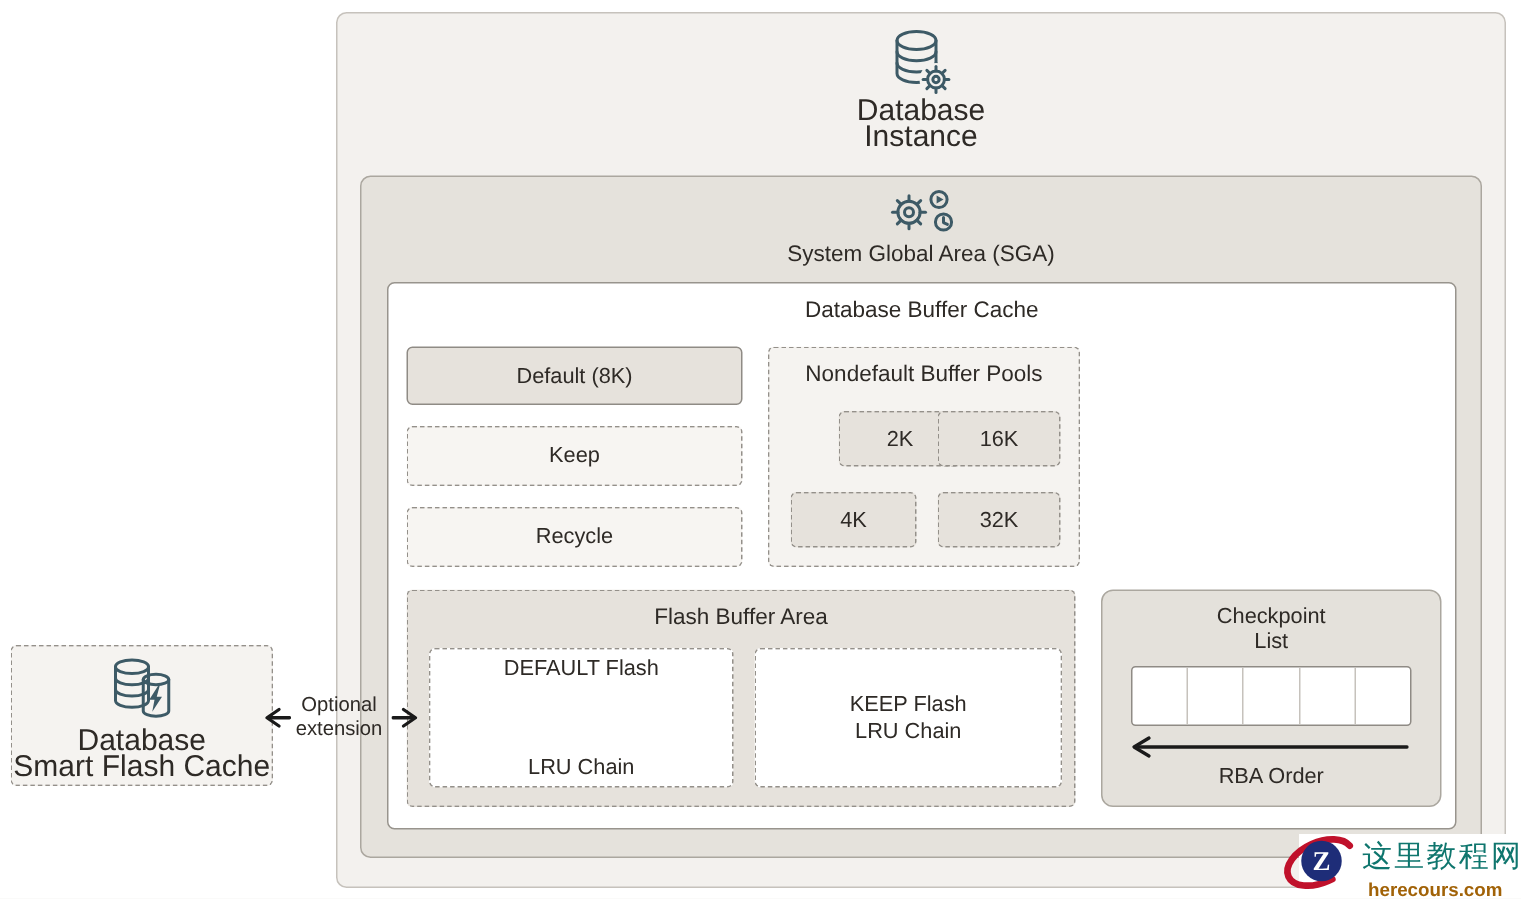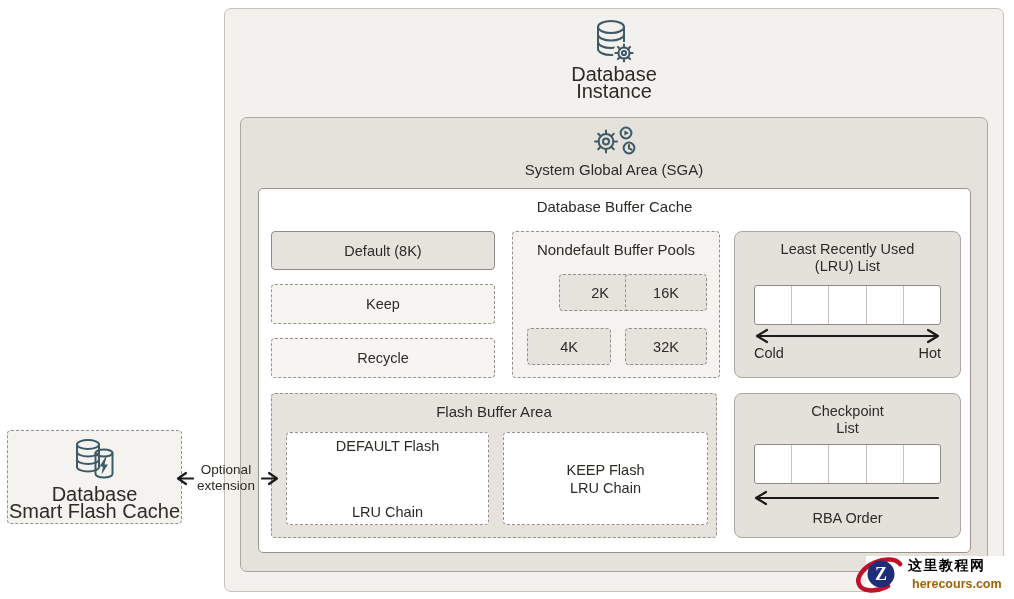--- a/index.html
+++ b/index.html
@@ -48,21 +48,21 @@
 
   .two-line { text-align:center; font-size:14.5px; line-height:17px; }
   .icon-label { text-align:center; font-size:20px; line-height:16.5px; }
   .endlabels { display:flex; justify-content:space-between; font-size:14.5px; }
 
   .opt-text { text-align:center; font-size:13.5px; line-height:16px; color:#2e2a26; }
 
   
   .wm-bg { left:866px; top:556px; width:148px; height:43px; background:#ffffff; }
   .wm-text { left:908px; top:557px; width:106px; }
-  .wm-cn { font-size:14px; font-weight:bold; color:#000000; letter-spacing:1.5px; white-space:nowrap; }
+  .wm-cn { font-size:20px; font-weight:normal; color:#0f766e; letter-spacing:1.5px; white-space:nowrap; }
   .wm-url { font-size:12.5px; font-weight:bold; color:#a16207;
     font-family:Liberation Sans, sans-serif; margin-top:2px; margin-left:4px; }
 
   svg { display:block; }
   .ic { stroke:#3d5a66; stroke-width:2; fill:none; stroke-linecap:round; stroke-linejoin:round; }
   .arrow { stroke:#1a1a1a; stroke-width:2.2; fill:none; stroke-linecap:round; stroke-linejoin:round; }
 </style>
 </head>
 <body>
 
@@ -146,42 +146,20 @@
   <div class="abs pool-dash-gray" style="left:625px; top:274px; width:82px; height:37px;">
     <span>16K</span>
   </div>
   <div class="abs pool-dash-gray" style="left:527px; top:328px; width:84px; height:37px;">
     <span>4K</span>
   </div>
   <div class="abs pool-dash-gray" style="left:625px; top:328px; width:82px; height:37px;">
     <span>32K</span>
   </div>
 
-  <div class="abs gray-panel lru-box">
-    <div class="two-line" style="margin-top:9px;">
-      <div>Least Recently Used</div>
-      <div>(LRU) List</div>
-    </div>
-    <div class="cellbar" style="margin:10px auto 0; width:187px; height:40px;">
-      <div class="cell"></div>
-      <div class="cell"></div>
-      <div class="cell"></div>
-      <div class="cell"></div>
-      <div class="cell"></div>
-    </div>
-    <svg width="187" height="16" viewBox="0 0 187 16" style="margin:3px auto 0;">
-      <line class="arrow" x1="6" y1="8" x2="181" y2="8"></line>
-      <path class="arrow" d="M13 2 L3 8 L13 14"></path>
-      <path class="arrow" d="M174 2 L184 8 L174 14"></path>
-    </svg>
-    <div class="endlabels" style="margin:1px auto 0; width:187px;">
-      <span>Cold</span>
-      <span>Hot</span>
-    </div>
-  </div>
 
   <div class="abs flash-box">
     <div class="sec-title" style="margin-top:9px;">Flash Buffer Area</div>
   </div>
   <div class="abs chain-box" style="left:286px; top:432px; width:203px; height:93px;gap:48px;">
     <div>DEFAULT Flash</div>
     <div>LRU Chain</div>
   </div>
   <div class="abs chain-box" style="left:503px; top:432px; width:205px; height:93px;">
     <div>KEEP Flash</div>

